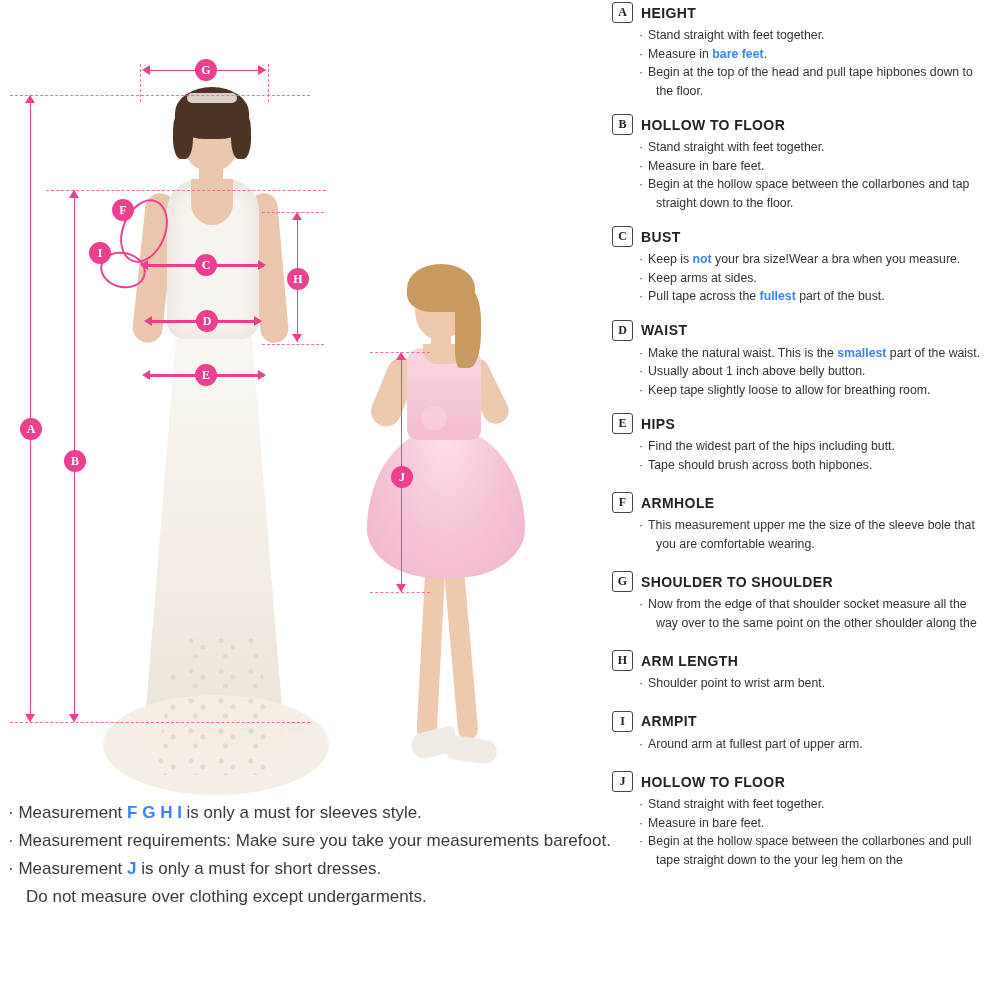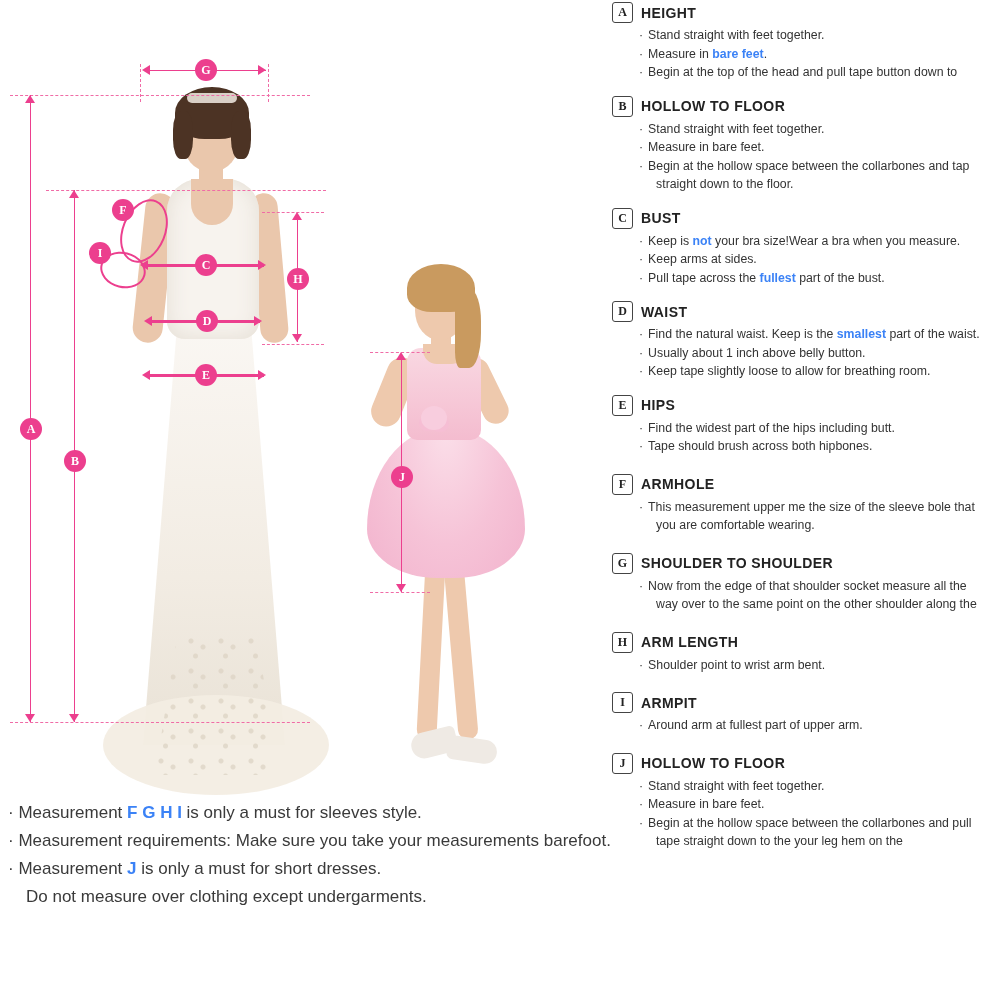--- a/index.html
+++ b/index.html
@@ -222,21 +222,25 @@
         <div class="li">
             <span class="dot">·</span>
             <span class="txt">Stand straight with feet together.</span>
           </div>
         <div class="li">
             <span class="dot">·</span>
             <span class="txt"><span>Measure in </span><span class="hl">bare feet</span><span>.</span></span>
           </div>
         <div class="li">
             <span class="dot">·</span>
-            <span class="txt">Begin at the top of the head and pull tape button down to</span>
+            <span class="txt">Begin at the top of the head and pull tape hipbones down to</span>
+          </div>
+        <div class="li">
+            <span class="dot" style="visibility:hidden">·</span>
+            <span class="txt" style="padding-left:8px">the floor.</span>
           </div>
       </div>
     </div>
 
     <div class="entry" style="margin-top:14px;">
       <div class="entry-head">
         <div class="sq">B</div>
         <div class="etitle">HOLLOW TO FLOOR</div>
       </div>
       <div class="lines">
@@ -281,21 +285,21 @@
     </div>
 
     <div class="entry" style="margin-top:14px;">
       <div class="entry-head">
         <div class="sq">D</div>
         <div class="etitle">WAIST</div>
       </div>
       <div class="lines">
         <div class="li">
             <span class="dot">·</span>
-            <span class="txt"><span>Find the natural waist. Keep is the </span><span class="hl">smallest</span><span> part of the waist.</span></span>
+            <span class="txt"><span>Make the natural waist. This is the </span><span class="hl">smallest</span><span> part of the waist.</span></span>
           </div>
         <div class="li">
             <span class="dot">·</span>
             <span class="txt">Usually about 1 inch above belly button.</span>
           </div>
         <div class="li">
             <span class="dot">·</span>
             <span class="txt">Keep tape slightly loose to allow for breathing room.</span>
           </div>
       </div>

